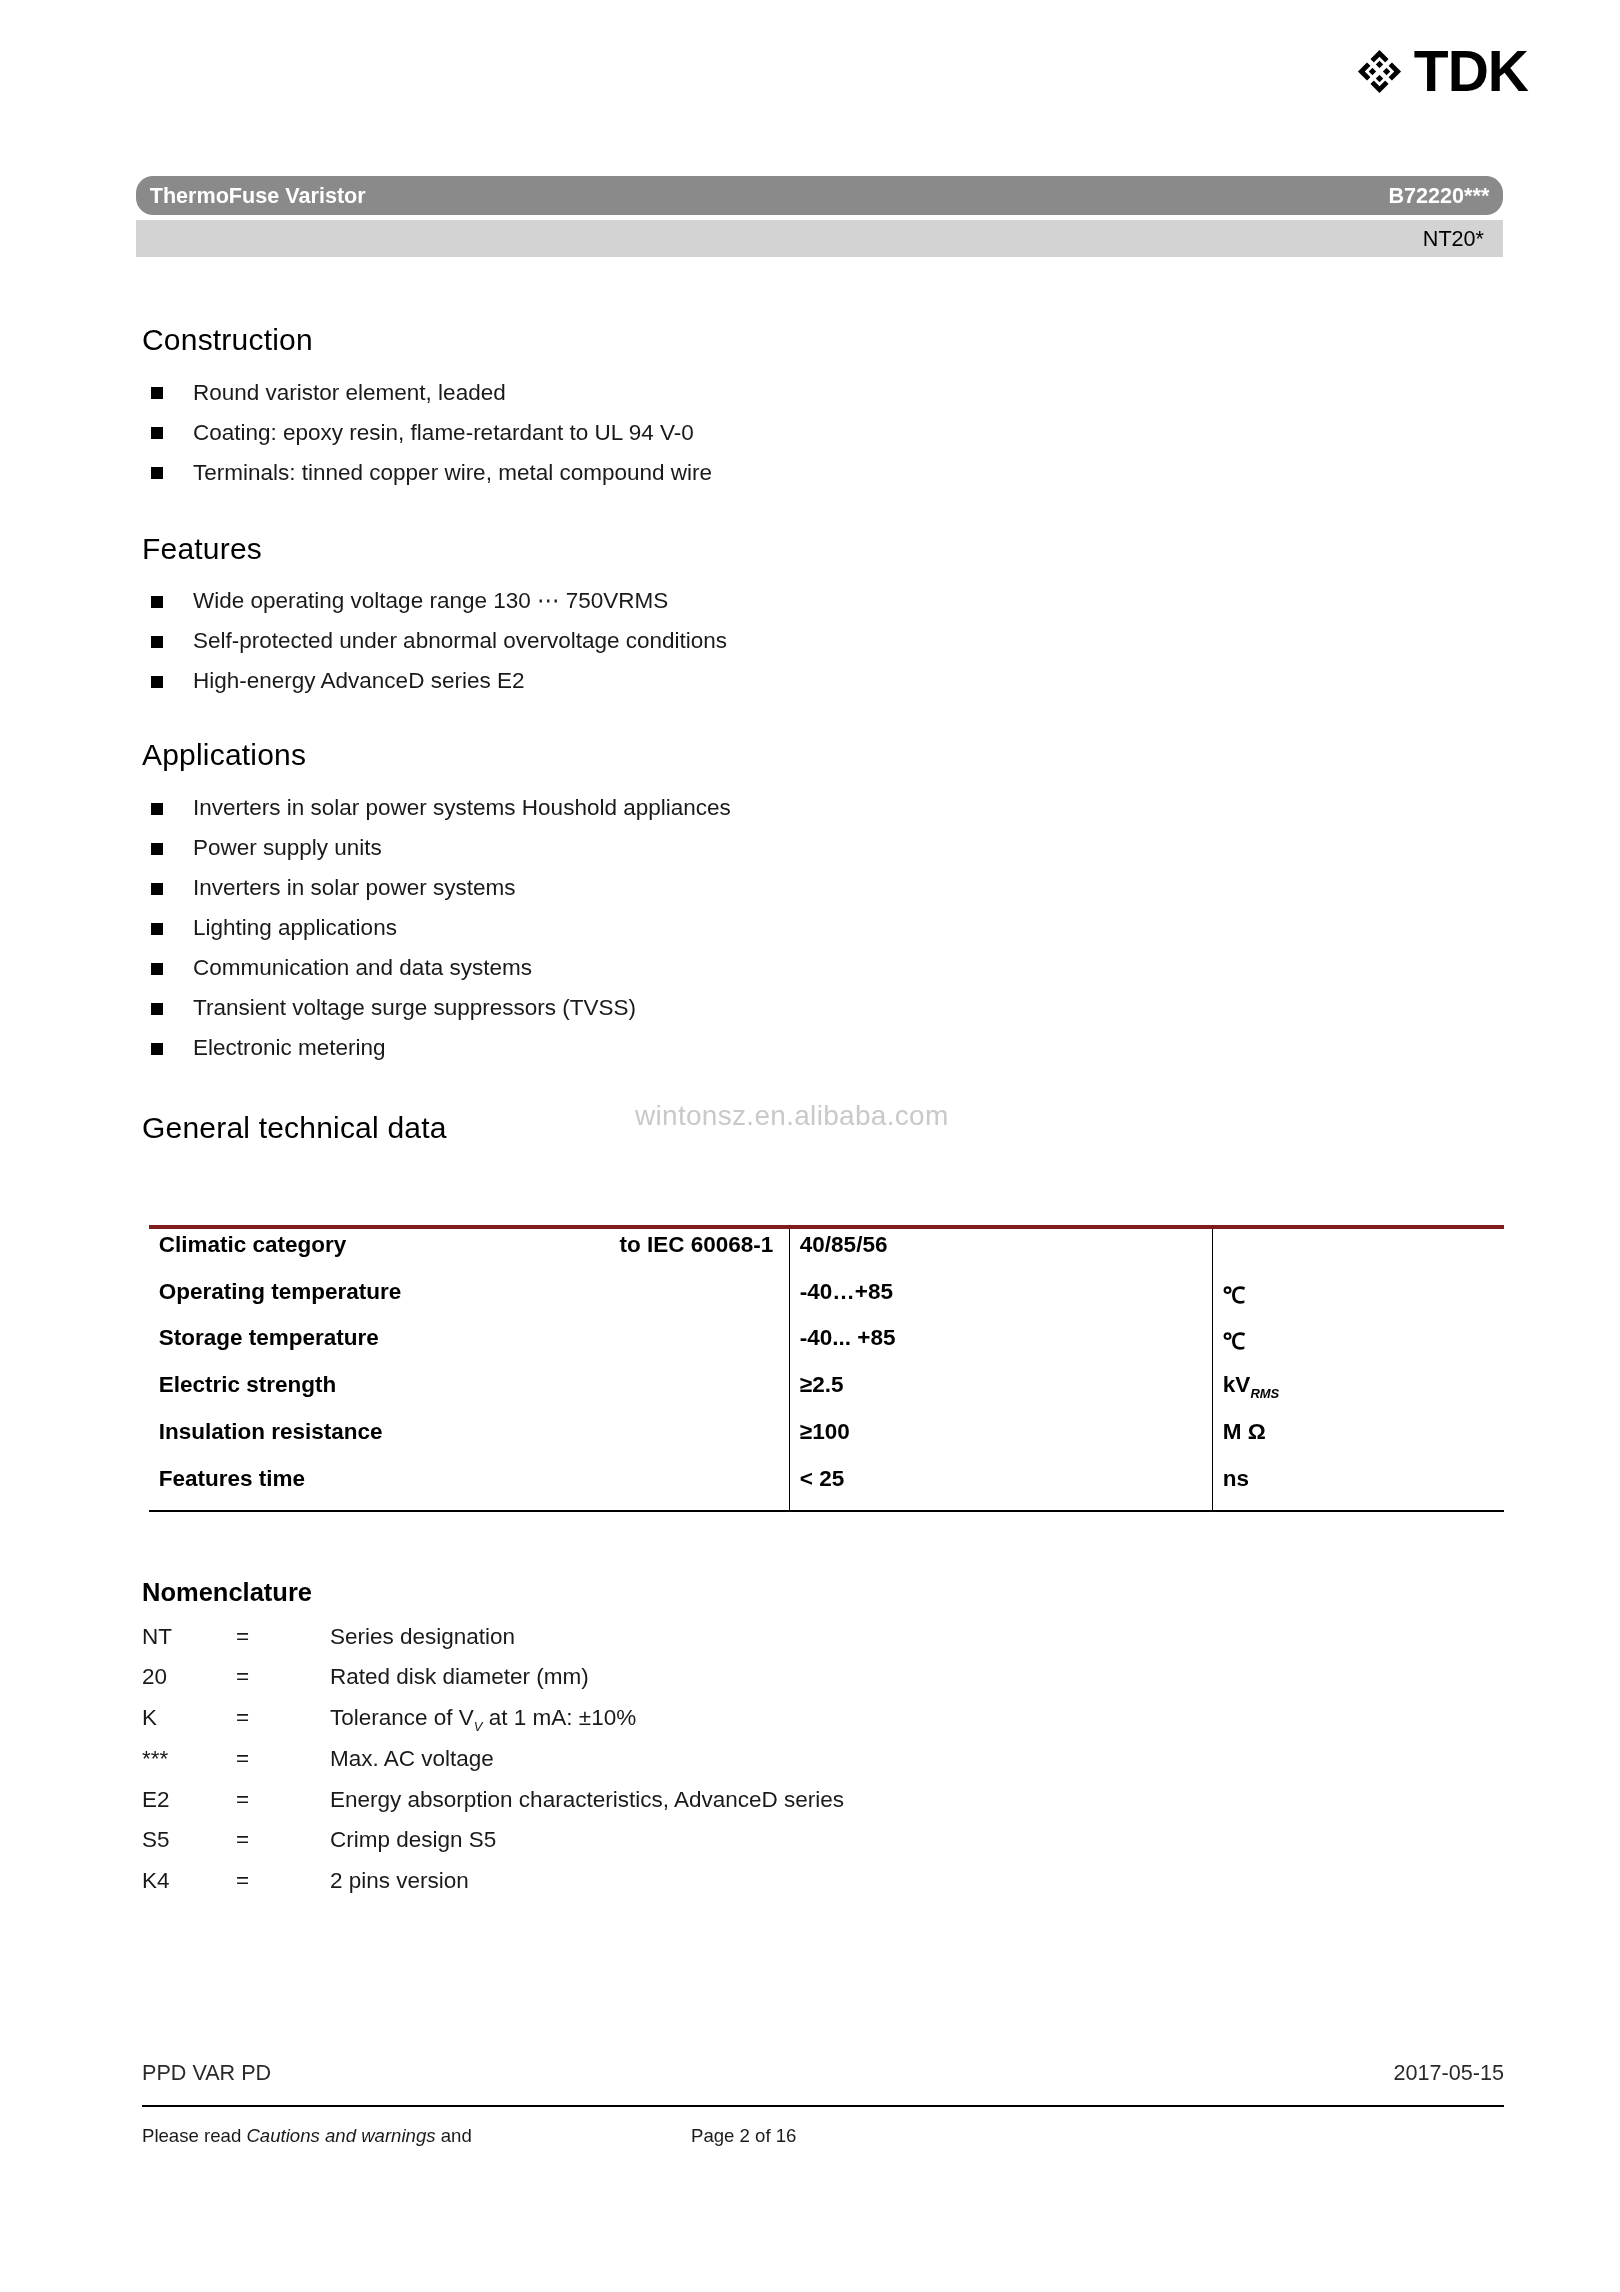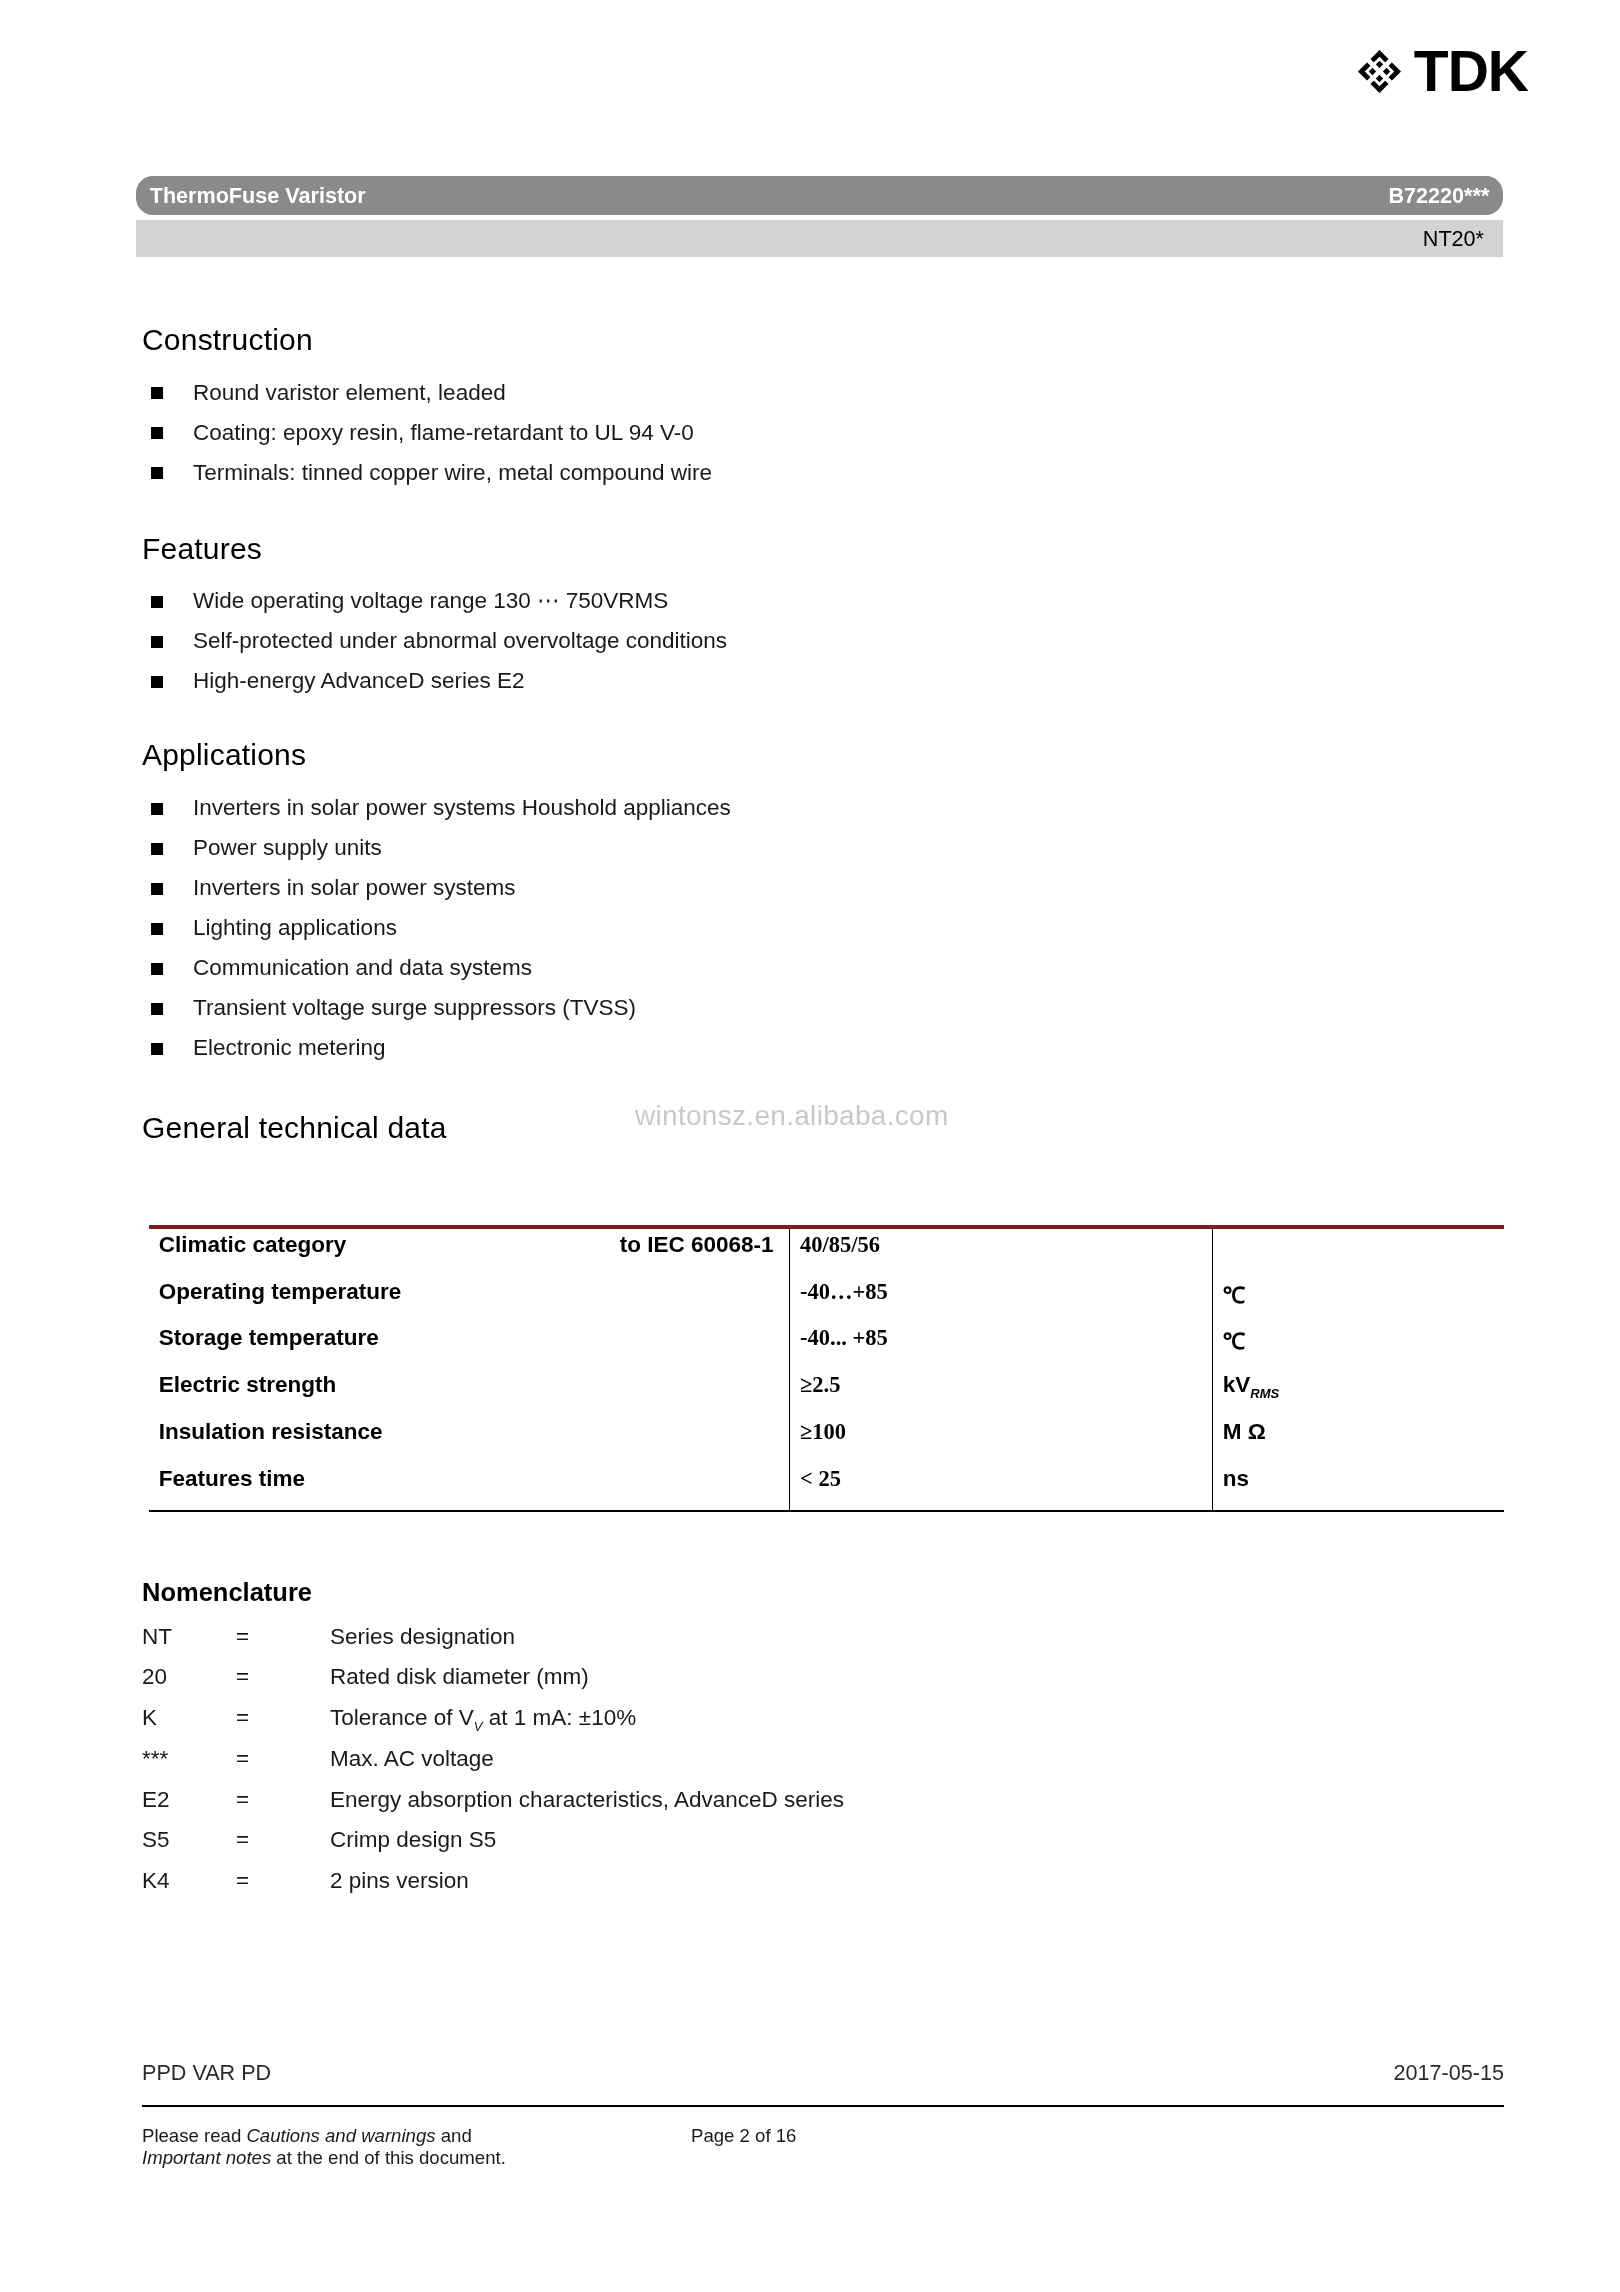--- a/index.html
+++ b/index.html
@@ -138,21 +138,21 @@
     font-weight: bold;
   }
   table.gtd td {
     padding: 2.9px 9.8px;
     vertical-align: top;
     height: 41px;
   }
   table.gtd tr:first-child td { border-top: 4px solid #7f1d1d; }
   table.gtd tr:last-child td { border-bottom: 2px solid #000; }
   table.gtd td.c1 { width: 647px; border-right: 1.5px solid #000; position: relative; }
-  table.gtd td.c2 { width: 421px; border-right: 1.5px solid #000; font-family: Liberation Serif, serif; }
+  table.gtd td.c2 { width: 421px; border-right: 1.5px solid #000; }
   table.gtd td.c3 { width: 284px; }
   .c1-inner { display: flex; justify-content: space-between; padding-right: 5.9px; }
   .sub { font-size: 13px; vertical-align: sub; font-style: italic; }
 
   
   .nom-wrap {
     position: absolute;
     left: 142px;
     top: 1578px;
     width: 1274px;
@@ -382,19 +382,16 @@
   <div class="footer-top">
     <span>PPD VAR PD</span>
     <span>2017-05-15</span>
   </div>
   <div class="footer-rule"></div>
   <div class="footer-bot">
     <div class="row">
       <div class="l"><span>Please read </span><span class="fi">Cautions and warnings</span><span> and</span></div>
       <div class="c">Page 2 of 16</div>
     </div>
-    <div class="row">
-      <div class="l"><span class="fi">Important notes</span><span> at the end of this document.</span></div>
-    </div>
   </div>
 
 </div>
 
 
 </body></html>

